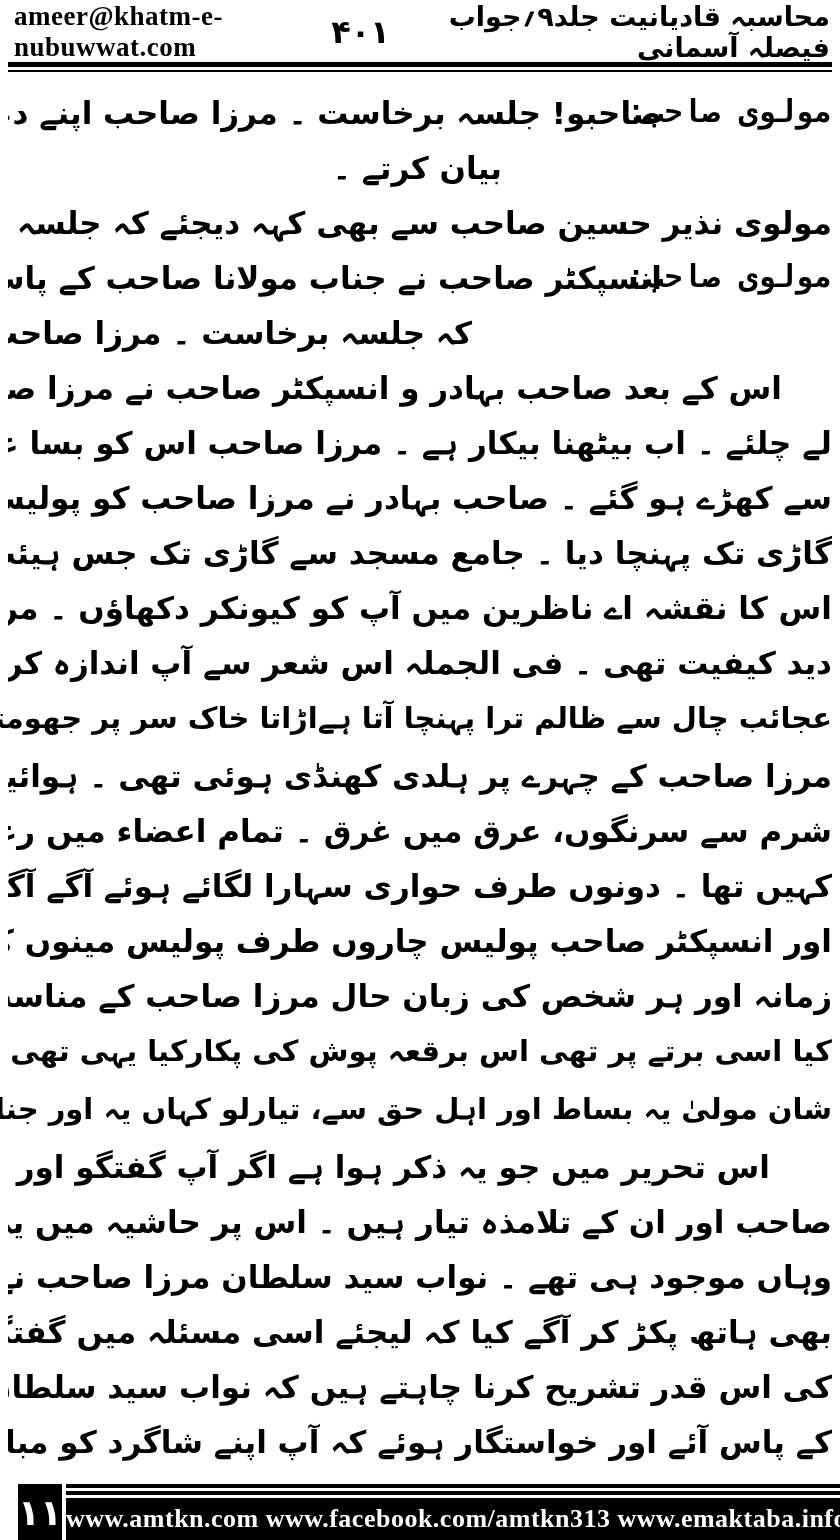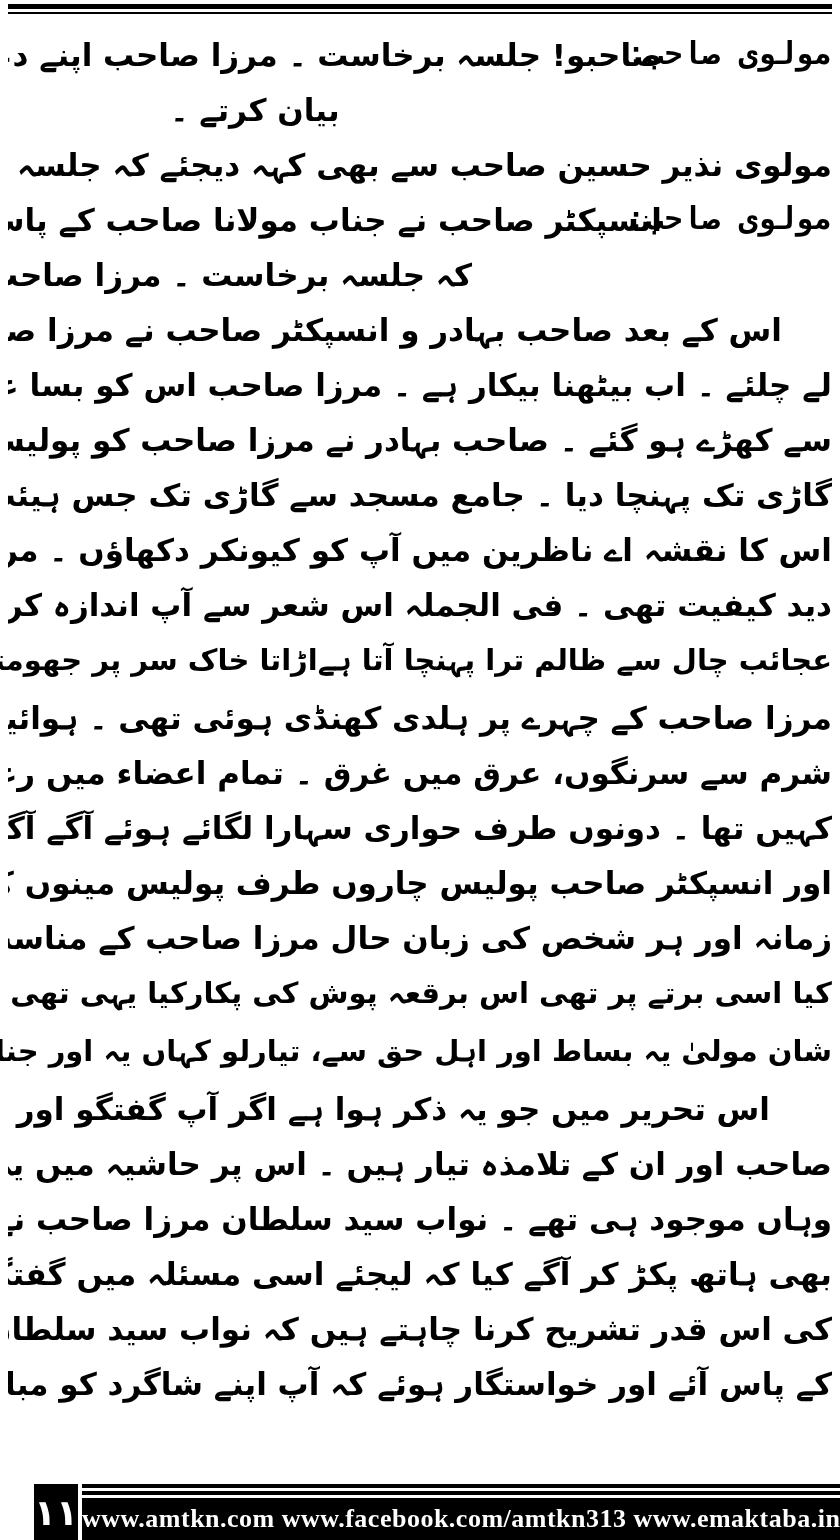--- a/index.html
+++ b/index.html
@@ -30,32 +30,32 @@
 
   
   .content {
     direction:rtl; padding:14px 8px 0 8px;
     font-size:31px; font-weight:bold; line-height:55px;
   }
   .row { height:55px; white-space:nowrap; overflow:hidden; }
   .drow { display:flex; }
   .speaker { width:170px; flex:0 0 170px; text-align:right;font-family:Liberation Mono, monospace; }
   .dtext  { flex:1; text-align:justify; text-align-last:justify; overflow:hidden; }
-  .cont-1 { padding-right:330px; text-align:center; }
+  .cont-1 { padding-right:330px; text-align:right; }
   .cont-2 { padding-right:360px; text-align:right; }
   .jline  { text-align:justify; text-align-last:justify; }
   .indent-1 { padding-right:50px; text-align:justify; text-align-last:justify; }
   .indent-2 { padding-right:62px; text-align:justify; text-align-last:justify; }
   .flush-left { text-align:left; }
   .verse { display:flex; justify-content:space-between; height:58px; font-size:29px; }
   .verse .hemi { white-space:nowrap; }
 
   
   .footer {
-    position:absolute; left:16px; right:0; bottom:0; height:56px;
+    position:absolute; left:0; right:0; bottom:0; height:56px;
     display:flex; align-items:stretch; background:#fff;
   }
   .footer .num-box {
     margin-left:18px; width:78px; background:#000; color:#fff;
     display:flex; align-items:center; justify-content:center;
     font-size:36px; font-weight:bold;
   }
   .footer .links-bar {
     flex:1; margin-left:4px; background:#000; color:#fff; position:relative;
     display:flex; align-items:flex-end; justify-content:center;
@@ -68,20 +68,25 @@
   .footer .links {
     font-family:"Liberation Serif", serif; font-weight:bold;
     font-size:26px; letter-spacing:0.5px; white-space:nowrap;
   }
 </style>
 </head>
 <body>
 
 <div class="page">
 
+  <div class="header">
+    <span class="email">ameer@khatm-e-nubuwwat.com</span>
+    <span class="page-num">۴۰۱</span>
+    <span class="title">محاسبہ قادیانیت جلد۹؍جواب فیصلہ آسمانی</span>
+  </div>
   <div class="rule-wrap">
     <div class="rule-thick"></div>
     <div class="rule-thin"></div>
   </div>
 
   <div class="content">
 
     <div class="row drow">
       <span class="speaker">مولوی صاحب:</span>
       <span class="dtext">صاحبو! جلسہ برخاست ۔ مرزا صاحب اپنے دعوؤں کا ثبوت نہیں</span>

